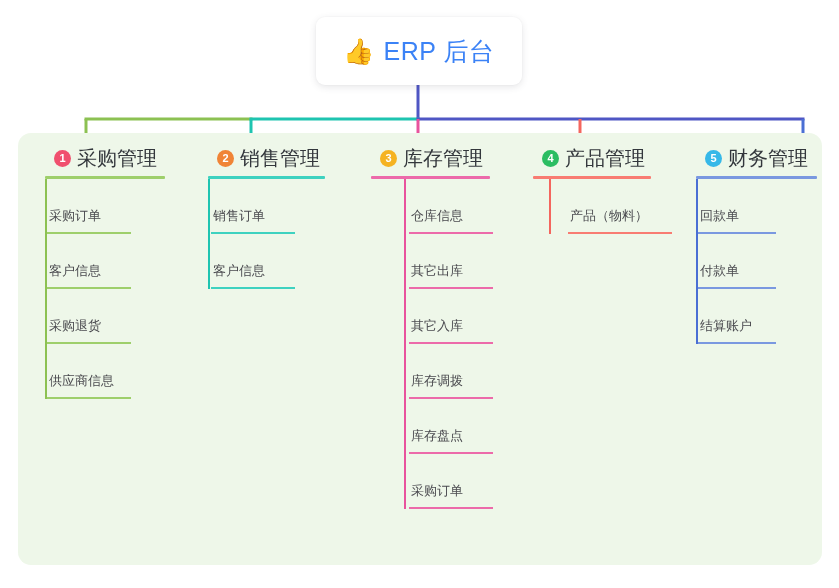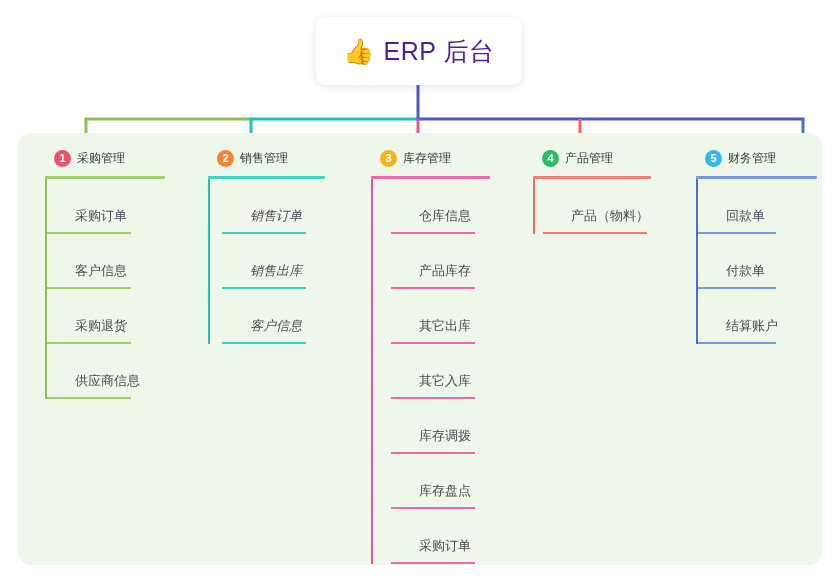--- a/index.html
+++ b/index.html
@@ -36,21 +36,21 @@
     gap: 9px;
     box-sizing: border-box;
   }
   .title-emoji {
     font-size: 25px;
     line-height: 1;
     font-family: "DejaVu Sans", sans-serif;
   }
   .title-text {
     font-size: 25px;
-    color: #4c1d95;
+    color: #3b82f6;
     letter-spacing: 0.5px;
     white-space: nowrap;
   }
 
   
   #connectors {
     position: absolute;
     left: 0;
     top: 0;
     width: 839px;
@@ -89,21 +89,21 @@
     border-radius: 50%;
     color: #ffffff;
     font-size: 11px;
     line-height: 17px;
     text-align: center;
     font-weight: bold;
     flex: 0 0 auto;
     font-family: "Liberation Sans", sans-serif;
   }
   .col-title {
-    font-size: 12px;
+    font-size: 20px;
     color: #33373c;
     white-space: nowrap;
   }
   .col-rule {
     height: 3px;
     margin-top: 7px;
     border-radius: 1px;
   }
 
   
@@ -121,21 +121,21 @@
     width: 2px;
   }
   .leaf {
     position: relative;
     height: 55px;
     box-sizing: border-box;
     padding-left: 18px;
   }
   .leaf-label {
     position: absolute;
-    left: 30px;
+    left: 4px;
     bottom: 9px;
     font-size: 13px;
     color: #4a4a4f;
     white-space: nowrap;
   }
   .leaf-rule {
     position: absolute;
     left: 2px;
     bottom: 0;
     height: 2px;
@@ -192,50 +192,42 @@
             <div class="leaf-rule" style="background: rgb(158, 207, 107); width: 84px;"></div>
           </div>
         </div>
       </div>
       <div class="column" style="left: 208px;">
         <div class="col-header">
           <span class="badge" style="background: rgb(240, 132, 54);">2</span>
           <span class="col-title">销售管理</span>
         </div>
         <div class="col-rule" style="background: rgb(62, 210, 192); width: 117px; margin-left: 0px;"></div>
-        <div class="items" style="padding-left: 12px; font-style: italic;">
+        <div class="items" style="padding-left: 1px;">
           <div class="spine" style="left: 0px; background: rgb(30, 196, 176);"></div>
           <div class="leaf">
             <span class="leaf-label">销售订单</span>
             <div class="leaf-rule" style="background: rgb(62, 210, 192); width: 84px;"></div>
           </div>
           <div class="leaf">
-            <span class="leaf-label">销售出库</span>
-            <div class="leaf-rule" style="background: rgb(62, 210, 192); width: 84px;"></div>
-          </div>
-          <div class="leaf">
             <span class="leaf-label">客户信息</span>
             <div class="leaf-rule" style="background: rgb(62, 210, 192); width: 84px;"></div>
           </div>
         </div>
       </div>
       <div class="column" style="left: 371px;">
         <div class="col-header">
           <span class="badge" style="background: rgb(245, 179, 34);">3</span>
           <span class="col-title">库存管理</span>
         </div>
         <div class="col-rule" style="background: rgb(236, 106, 170); width: 119px; margin-left: 0px;"></div>
-        <div class="items" style="padding-left: 18px;">
+        <div class="items" style="padding-left: 3px; margin-left: 33px;">
           <div class="spine" style="left: 0px; background: rgb(232, 83, 157);"></div>
           <div class="leaf">
             <span class="leaf-label">仓库信息</span>
-            <div class="leaf-rule" style="background: rgb(236, 106, 170); width: 84px;"></div>
-          </div>
-          <div class="leaf">
-            <span class="leaf-label">产品库存</span>
             <div class="leaf-rule" style="background: rgb(236, 106, 170); width: 84px;"></div>
           </div>
           <div class="leaf">
             <span class="leaf-label">其它出库</span>
             <div class="leaf-rule" style="background: rgb(236, 106, 170); width: 84px;"></div>
           </div>
           <div class="leaf">
             <span class="leaf-label">其它入库</span>
             <div class="leaf-rule" style="background: rgb(236, 106, 170); width: 84px;"></div>
           </div>
@@ -252,21 +244,21 @@
             <div class="leaf-rule" style="background: rgb(236, 106, 170); width: 84px;"></div>
           </div>
         </div>
       </div>
       <div class="column" style="left: 533px;">
         <div class="col-header">
           <span class="badge" style="background: rgb(43, 189, 98);">4</span>
           <span class="col-title">产品管理</span>
         </div>
         <div class="col-rule" style="background: rgb(248, 124, 114); width: 118px; margin-left: 0px;"></div>
-        <div class="items" style="padding-left: 8px;">
+        <div class="items" style="padding-left: 17px; margin-left: 16px;">
           <div class="spine" style="left: 0px; background: rgb(244, 102, 94);"></div>
           <div class="leaf">
             <span class="leaf-label">产品（物料）</span>
             <div class="leaf-rule" style="background: rgb(248, 124, 114); width: 104px;"></div>
           </div>
         </div>
       </div>
       <div class="column" style="left: 696px;">
         <div class="col-header">
           <span class="badge" style="background: rgb(54, 184, 232);">5</span>

